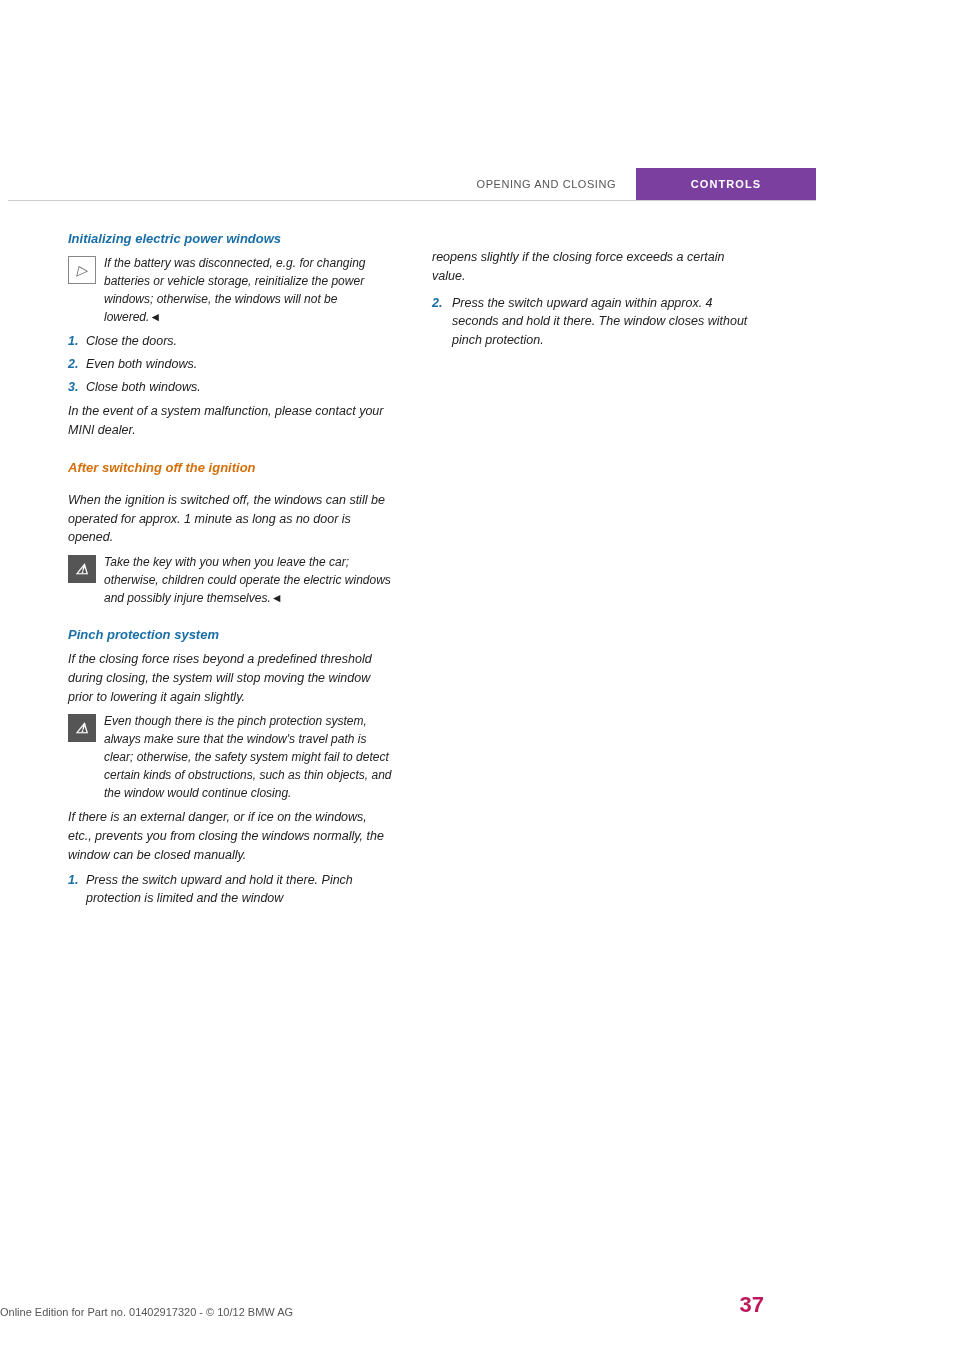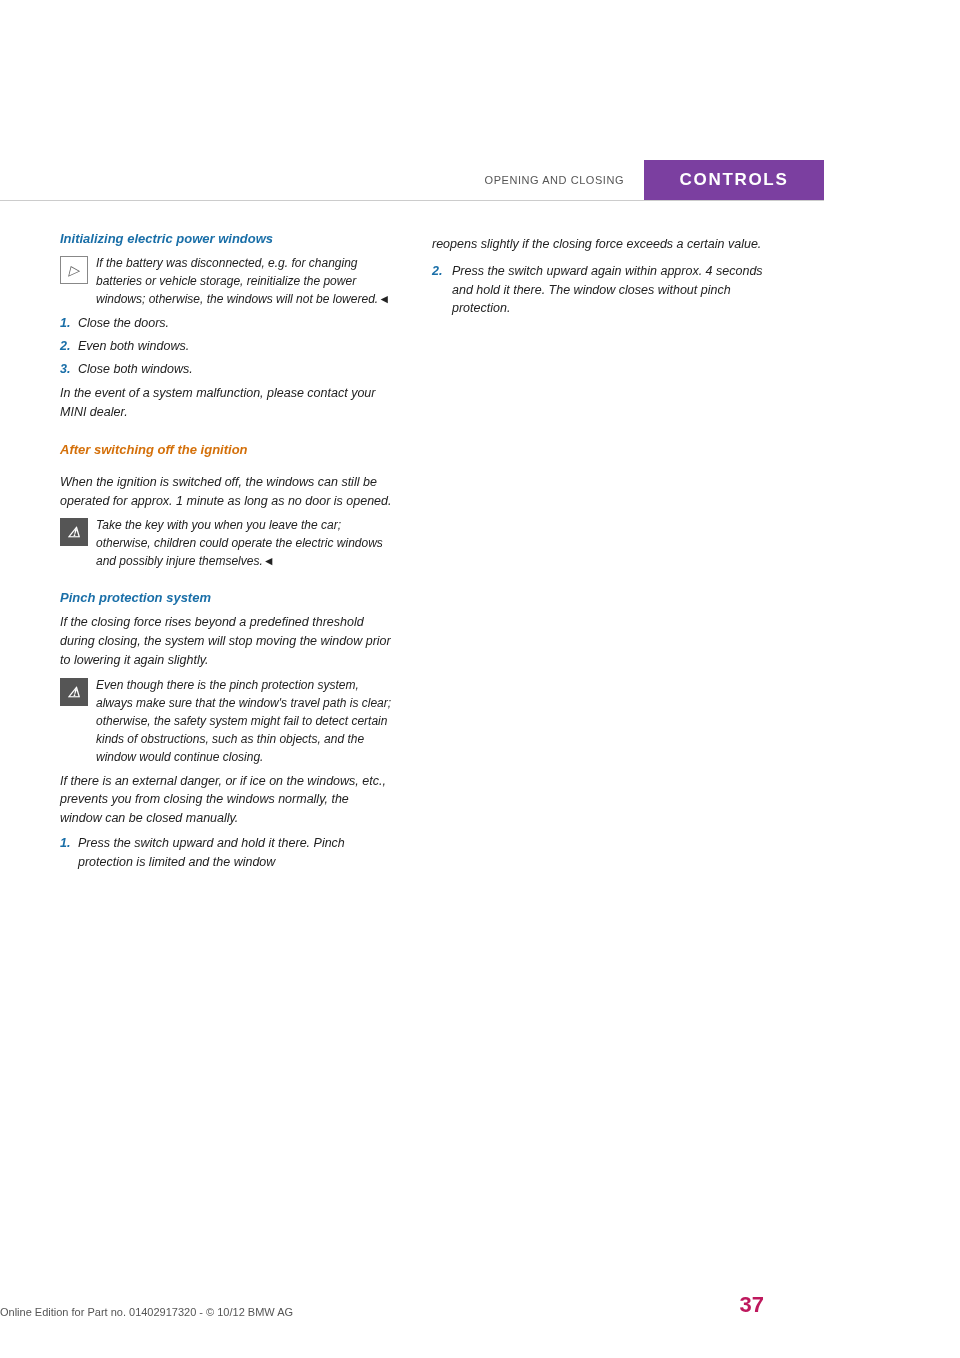--- a/index.html
+++ b/index.html
@@ -11,21 +11,21 @@
       color: #222;
       width: 960px;
       min-height: 1358px;
       position: relative;
     }
 
     .page-container {
       width: 824px;
       min-height: 1358px;
       background: #fff;
-      padding: 0;
+      padding: 8px;
       position: relative;
     }
 
     
     .header-bar {
       display: flex;
       justify-content: flex-end;
       align-items: stretch;
       border-bottom: 1px solid #ccc;
       margin-bottom: 30px;
@@ -40,21 +40,21 @@
       color: #555;
       letter-spacing: 0.05em;
       display: flex;
       align-items: center;
       justify-content: flex-end;
     }
 
     .header-section-right {
       background: #7B3FA0;
       color: #fff;
-      font-size: 17px;
+      font-size: 11px;
       font-weight: bold;
       letter-spacing: 0.1em;
       padding: 10px 30px;
       display: flex;
       align-items: center;
       justify-content: center;
       min-width: 180px;
     }
 
     
@@ -289,21 +289,21 @@
         <span>If there is an external danger, or if ice on the windows, etc., prevents you from closing the windows normally, the window can be closed manually.</span>
       </p>
 
       <ol class="numbered-list">
         <li><span class="num">1.</span><span>Press the switch upward and hold it there. Pinch protection is limited and the window</span></li>
       </ol>
 
     </div>
 
     <div class="right-column">
-      <p style="margin-top: 4px;">
+      <p style="margin-top: 17px;">
         <span>reopens slightly if the closing force exceeds a certain value.</span>
       </p>
 
       <ol class="right-num-list">
         <li style="margin-top: 8px;">
           <span class="rnum">2.</span>
           <span>Press the switch upward again within approx. 4 seconds and hold it there. The window closes without pinch protection.</span>
         </li>
       </ol>
     </div>

